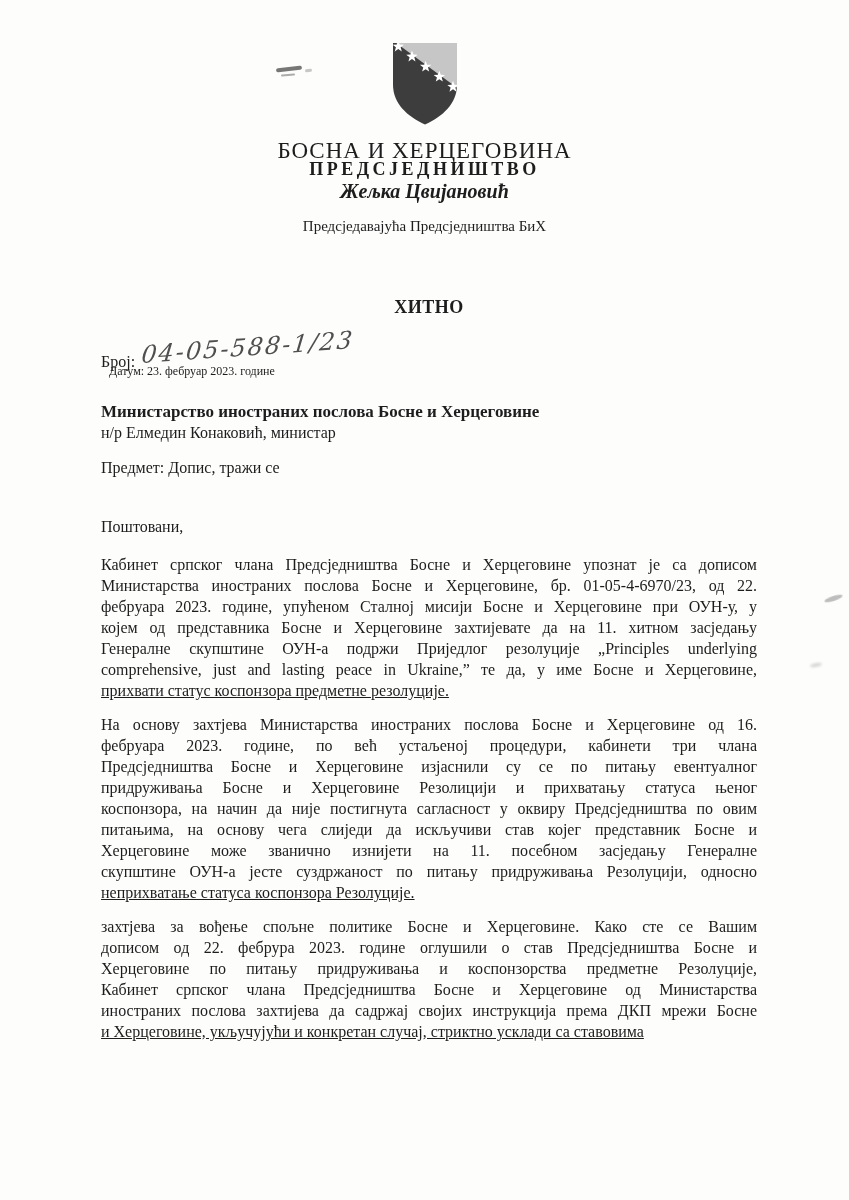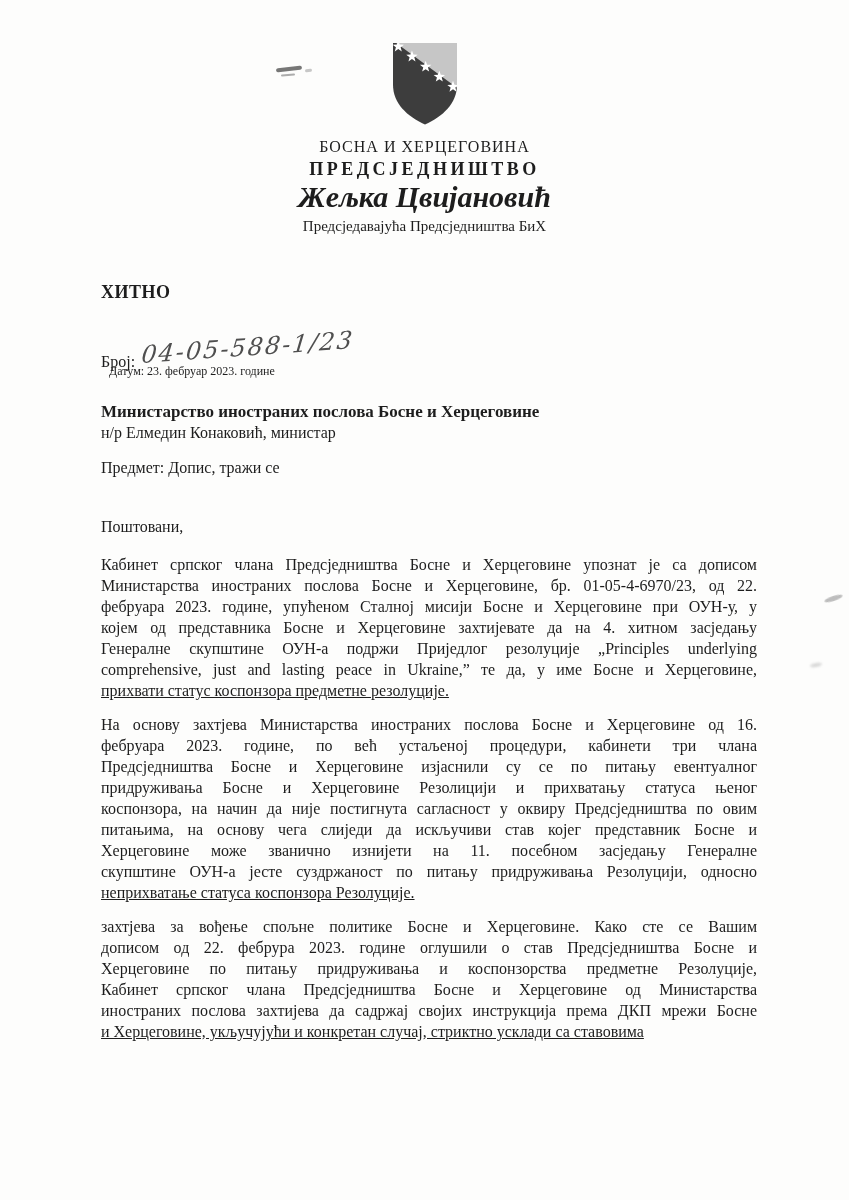--- a/index.html
+++ b/index.html
@@ -5,26 +5,26 @@
   html,body { margin:0; padding:0; background:#e8e8e8; }
   .page {
     position:relative; width:849px; height:1200px; margin:0 auto;
     background:#fdfdfc; overflow:hidden;
     font-family:"Liberation Serif", serif; color:#1d1d1d;
   }
   .abs { position:absolute; }
   
   .emblem { left:385px; top:37px; width:80px; height:92px; }
   .h-line { left:0; width:849px; text-align:center; white-space:nowrap; }
-  .h-country { top:138px; font-size:16px; letter-spacing:1px; }
+  .h-country { top:138px; font-size:23px; letter-spacing:1px; }
   .h-institution { top:159px; font-size:18px; font-weight:bold; letter-spacing:3.5px; }
-  .h-name { top:180px; font-size:30px; font-weight:bold; font-style:italic; }
+  .h-name { top:180px; font-size:20px; font-weight:bold; font-style:italic; }
   .h-role { top:218px; font-size:15px; }
   
-  .urgent { top:282px; left:101px; width:656px; text-align:left;
+  .urgent { top:297px; left:101px; width:656px; text-align:center;
             font-weight:bold; font-size:18px; letter-spacing:0.5px; }
   .ref-number { top:345px; left:101px; font-size:16px; }
   .handwritten {
     display:inline-block; font-family:"DejaVu Serif", serif; font-style:italic;
     font-size:24px; color:#4f4f4f; letter-spacing:2px; margin-left:5px;
     transform:rotate(-4deg) skewX(-10deg); transform-origin:left bottom;
     position:relative; top:-4px;
   }
   .ref-date { top:364px; left:109px; font-size:12px; }
   
@@ -92,21 +92,21 @@
 
   <div class="abs subject">Предмет: Допис, тражи се</div>
 
   <div class="abs salutation">Поштовани,</div>
 
   <div class="abs body-text">
       <div class="para">
         <div class="line">Кабинет српског члана Предсједништва Босне и Херцеговине упознат је са дописом</div>
         <div class="line">Министарства иностраних послова Босне и Херцеговине, бр. 01-05-4-6970/23, од 22.</div>
         <div class="line">фебруара 2023. године, упућеном Сталној мисији Босне и Херцеговине при ОУН-у, у</div>
-        <div class="line">којем од представника Босне и Херцеговине захтијевате да на 4. хитном засједању</div>
+        <div class="line">којем од представника Босне и Херцеговине захтијевате да на 11. хитном засједању</div>
         <div class="line">Генералне скупштине ОУН-а подржи Приједлог резолуције „Principles underlying</div>
         <div class="line">comprehensive, just and lasting peace in Ukraine,” те да, у име Босне и Херцеговине,</div>
         <div class="line last">прихвати статус коспонзора предметне резолуције.</div>
       </div>
       <div class="para">
         <div class="line">На основу захтјева Министарства иностраних послова Босне и Херцеговине од 16.</div>
         <div class="line">фебруара 2023. године, по већ устаљеној процедури, кабинети три члана</div>
         <div class="line">Предсједништва Босне и Херцеговине изјаснили су се по питању евентуалног</div>
         <div class="line">придруживања Босне и Херцеговине Резолицији и прихватању статуса њеног</div>
         <div class="line">коспонзора, на начин да није постигнута сагласност у оквиру Предсједништва по овим</div>

